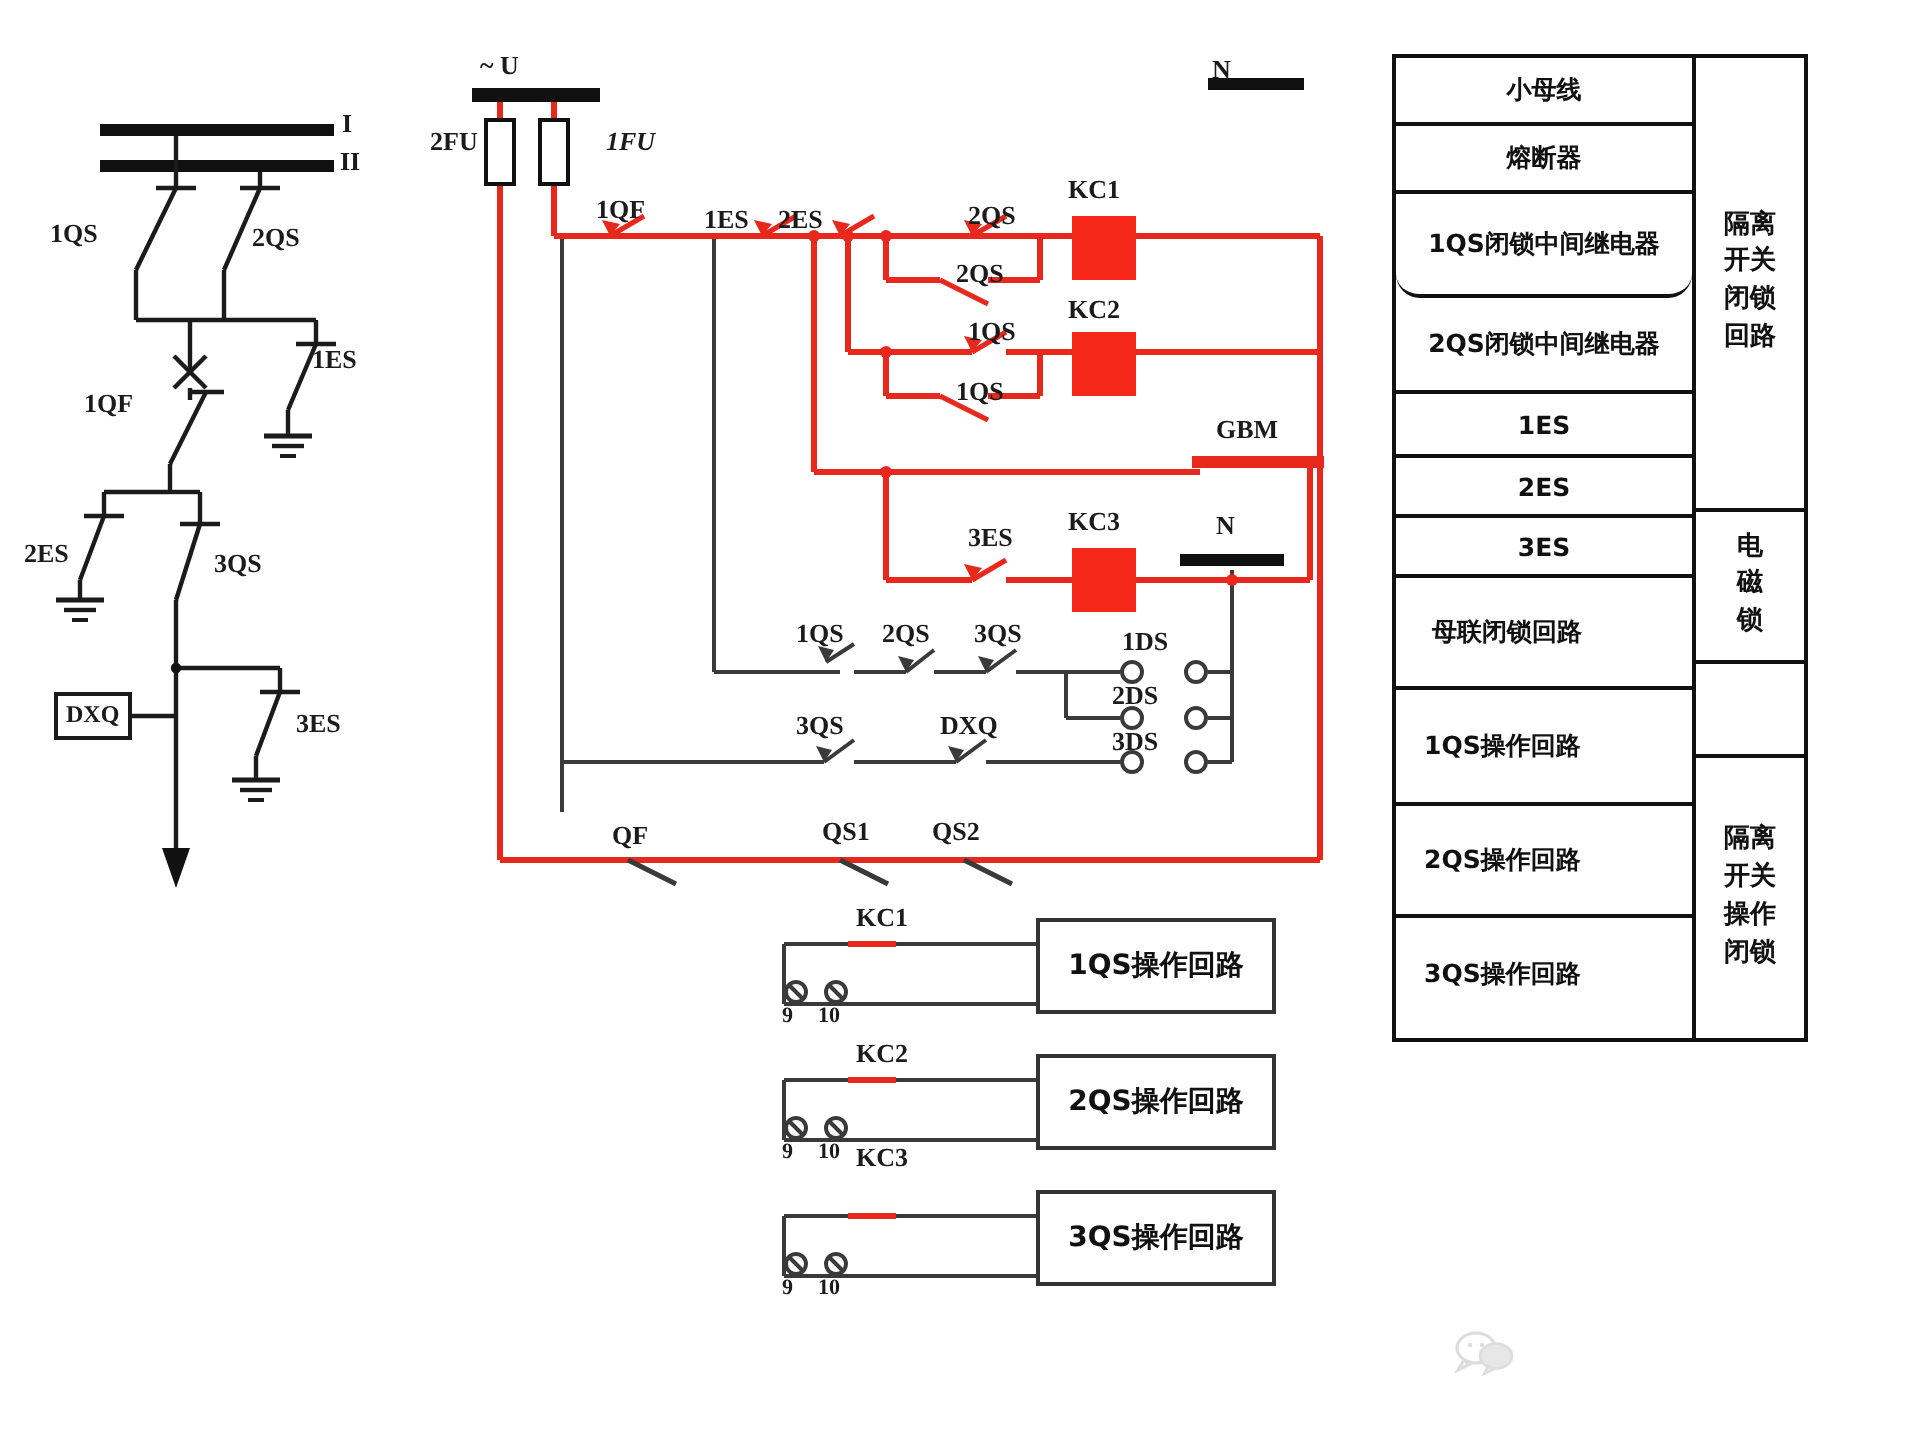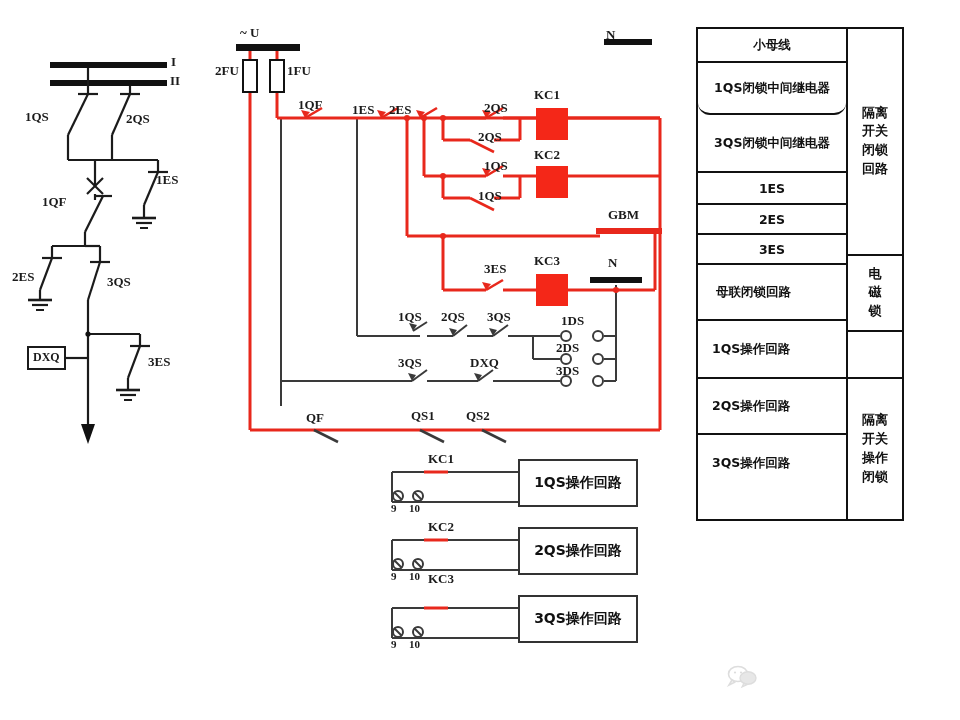--- a/index.html
+++ b/index.html
@@ -312,21 +312,21 @@
   <div class="lbl" style="left:126px;top:112px;">2QS</div>
   <div class="lbl" style="left:156px;top:173px;">1ES</div>
   <div class="lbl" style="left:42px;top:195px;">1QF</div>
   <div class="lbl" style="left:12px;top:270px;">2ES</div>
   <div class="lbl" style="left:107px;top:275px;">3QS</div>
   <div class="lbl" style="left:33px;top:351px;font-size:12px;">DXQ</div>
   <div class="lbl" style="left:148px;top:355px;">3ES</div>
 
   <div class="lbl" style="left:240px;top:26px;">~ U</div>
   <div class="lbl" style="left:215px;top:64px;">2FU</div>
-  <div class="lbl" style="left:287px;top:64px;">1FU</div>
+  <div class="lbl" style="left:303px;top:64px;font-style:italic;">1FU</div>
   <div class="lbl" style="left:606px;top:28px;">N</div>
 
   <div class="lbl" style="left:298px;top:98px;">1QF</div>
   <div class="lbl" style="left:352px;top:103px;">1ES</div>
   <div class="lbl" style="left:389px;top:103px;">2ES</div>
 
   <div class="lbl" style="left:484px;top:101px;">2QS</div>
   <div class="lbl" style="left:478px;top:130px;">2QS</div>
   <div class="lbl" style="left:534px;top:88px;">KC1</div>
 
@@ -365,22 +365,23 @@
   <div class="opbox" style="left:518px;top:527px;width:120px;height:48px;">2QS操作回路</div>
 
   <div class="lbl" style="left:428px;top:572px;">KC3</div>
   <div class="lbl sm" style="left:391px;top:639px;">9</div>
   <div class="lbl sm" style="left:409px;top:639px;">10</div>
   <div class="opbox" style="left:518px;top:595px;width:120px;height:48px;">3QS操作回路</div>
 
   <div id="legend">
     <div class="colA">
       <div class="lrow" style="height:34px;">小母线</div>
+      <div class="lrow" style="height:34px;">熔断器</div>
       <div class="lrow" style="height:52px;border-radius:12px;">1QS闭锁中间继电器</div>
-      <div class="lrow" style="height:58px;">3QS闭锁中间继电器</div>
+      <div class="lrow" style="height:48px;">2QS闭锁中间继电器</div>
       <div class="lrow" style="height:32px;">1ES</div>
       <div class="lrow" style="height:30px;">2ES</div>
       <div class="lrow" style="height:30px;">3ES</div>
       <div class="lrow" style="height:56px;justify-content:flex-start;padding-left:18px;">母联闭锁回路</div>
       <div class="lrow" style="height:58px;justify-content:flex-start;padding-left:14px;">1QS操作回路</div>
       <div class="lrow" style="height:56px;justify-content:flex-start;padding-left:14px;">2QS操作回路</div>
       <div class="lrow" style="height:56px;justify-content:flex-start;padding-left:14px;">3QS操作回路</div>
     </div>
     <div class="colB">
       <div class="grow" style="height:274px;">

